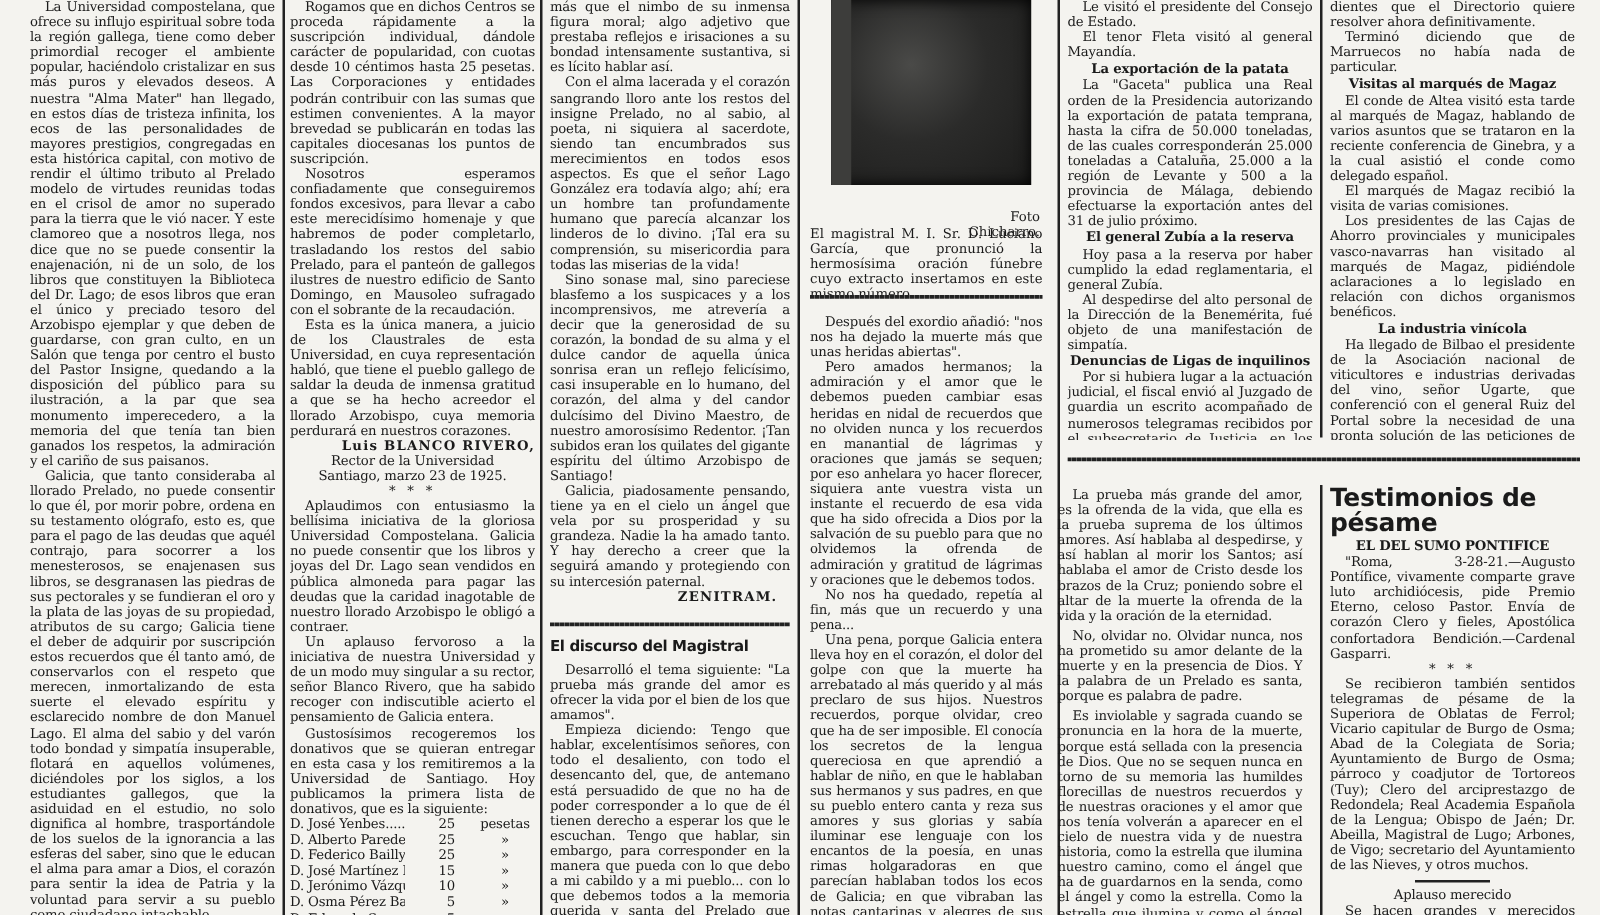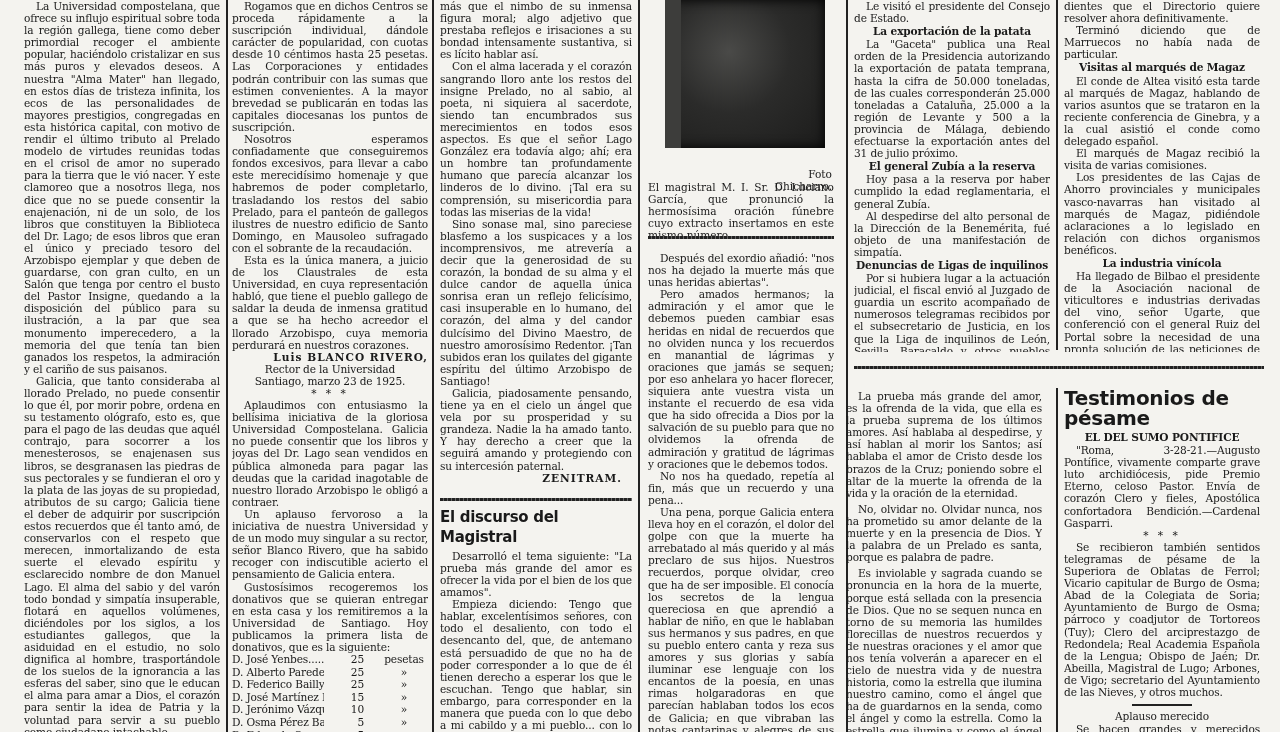--- a/index.html
+++ b/index.html
@@ -6,21 +6,21 @@
   body{width:1280px;height:732px;overflow:hidden;background:#f4f3ef;color:#1a1a1a;
        font-family:"DejaVu Serif","Liberation Serif",serif;position:relative;}
   .col{position:absolute;top:0;font-size:10.6px;line-height:12.1px;text-align:justify;
        letter-spacing:-0.15px;overflow:hidden;}
   .col p{margin:0;text-indent:12px;}
   .vrule{position:absolute;top:0;width:2px;background:#222;}
   .hrule{position:absolute;height:3px;background:repeating-linear-gradient(90deg,#222 0 3px,#666 3px 4px);}
   .center{text-align:center;text-indent:0 !important;}
   .sig{text-align:right;text-indent:0 !important;font-weight:bold;letter-spacing:1px;}
   .sub{font-weight:bold;text-align:center;text-indent:0 !important;margin:1px 0 !important;}
-  .headline{font-family:"DejaVu Sans","Liberation Sans",sans-serif;font-weight:bold;font-size:15px;
+  .headline{font-family:"DejaVu Sans","Liberation Sans",sans-serif;font-weight:bold;font-size:12px;
        line-height:20px;text-align:left;letter-spacing:-0.3px;margin:2px 0 3px 0;}
   .donor{display:flex;text-indent:0;line-height:12.6px;gap:16px;}
   .donor .n{flex:1;white-space:nowrap;overflow:hidden;}
   .donor .a{width:24px;text-align:right;}
   .donor .u{width:48px;text-align:center;}
   .photo{position:absolute;left:665px;top:0;width:160px;height:148px;
        background:radial-gradient(circle at 40% 35%,#4a4a48 0%,#2b2b2a 45%,#1c1c1b 100%);
        box-shadow:inset 0 0 12px #000;}
   .photo .edge{position:absolute;left:0;top:0;width:16px;height:100%;background:#3d3d3b;}
   .caption{position:absolute;font-size:10.6px;line-height:12px;text-align:justify;}
@@ -113,20 +113,21 @@
 <div class="col" style="left:648px;top:252px;width:186px;height:480px;">
   <p>Después del exordio añadió: "nos nos ha dejado la muerte más que unas heridas abiertas".</p>
   <p>Pero amados hermanos; la admiración y el amor que le debemos pueden cambiar esas heridas en nidal de recuerdos que no olviden nunca y los recuerdos en manantial de lágrimas y oraciones que jamás se sequen; por eso anhelara yo hacer florecer, siquiera ante vuestra vista un instante el recuerdo de esa vida que ha sido ofrecida a Dios por la salvación de su pueblo para que no olvidemos la ofrenda de admiración y gratitud de lágrimas y oraciones que le debemos todos.</p>
   <p>No nos ha quedado, repetía al fin, más que un recuerdo y una pena...</p>
   <p>Una pena, porque Galicia entera lleva hoy en el corazón, el dolor del golpe con que la muerte ha arrebatado al más querido y al más preclaro de sus hijos. Nuestros recuerdos, porque olvidar, creo que ha de ser imposible. El conocía los secretos de la lengua quereciosa en que aprendió a hablar de niño, en que le hablaban sus hermanos y sus padres, en que su pueblo entero canta y reza sus amores y sus glorias y sabía iluminar ese lenguaje con los encantos de la poesía, en unas rimas holgaradoras en que parecían hablaban todos los ecos de Galicia; en que vibraban las notas cantarinas y alegres de sus alboradas y de sus fiestas, de sus ríos y sus fuentes, y la canción rumorosa de los pinos y los himnos resonantes de sus mares; pero en las que realmente inspiraba el corazón de su tierra, contando su vida y su historia, sus amores y sus penas. El sabía traducir el lenguaje de los monumentos y de las piedras</p>
 </div>
 <div class="vrule" style="left:846px;height:732px;"></div>
 
 <div class="col" style="left:854px;width:196px;height:352px;">
   <p>Le visitó el presidente del Consejo de Estado.</p>
+  <p>El tenor Fleta visitó al general Mayandía.</p>
   <p class="sub">La exportación de la patata</p>
   <p>La "Gaceta" publica una Real orden de la Presidencia autorizando la exportación de patata temprana, hasta la cifra de 50.000 toneladas, de las cuales corresponderán 25.000 toneladas a Cataluña, 25.000 a la región de Levante y 500 a la provincia de Málaga, debiendo efectuarse la exportación antes del 31 de julio próximo.</p>
   <p class="sub">El general Zubía a la reserva</p>
   <p>Hoy pasa a la reserva por haber cumplido la edad reglamentaria, el general Zubía.</p>
   <p>Al despedirse del alto personal de la Dirección de la Benemérita, fué objeto de una manifestación de simpatía.</p>
   <p class="sub">Denuncias de Ligas de inquilinos</p>
   <p>Por si hubiera lugar a la actuación judicial, el fiscal envió al Juzgado de guardia un escrito acompañado de numerosos telegramas recibidos por el subsecretario de Justicia, en los que la Liga de inquilinos de León, Sevilla, Baracaldo y otros pueblos denuncian haberse realizado por los Juzgados respectivos varios desahucios que consideran arbitrarios.</p>
 </div>
 <div class="vrule" style="left:1056px;height:350px;"></div>
 

